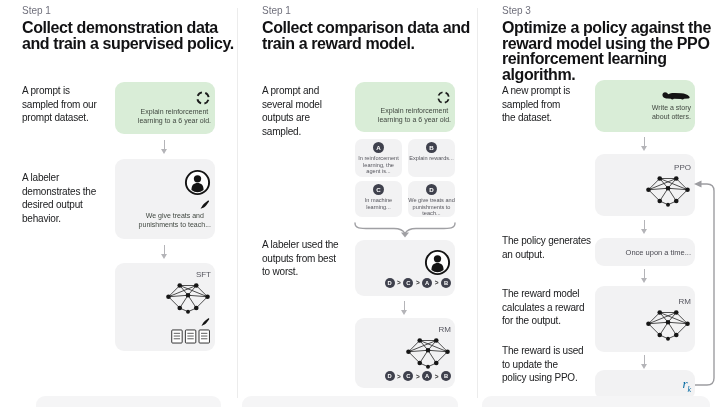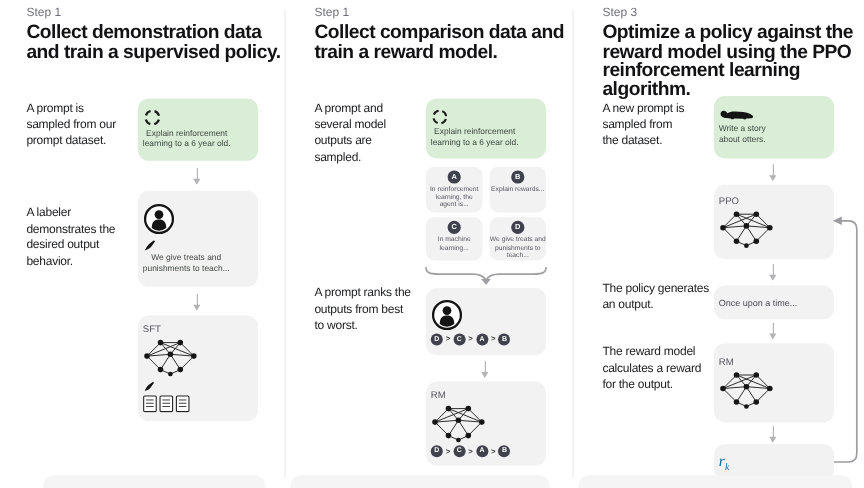--- a/index.html
+++ b/index.html
@@ -8,21 +8,21 @@
   .stage{position:relative;width:720px;height:407px;background:#fff;}
   .col{position:absolute;top:0;width:240px;height:310px;}
   .divider{position:absolute;top:8px;height:390px;width:1px;background:#ececec;}
   .step{position:absolute;left:22px;top:5px;font-size:10px;color:#70707c;}
   .heading{position:absolute;left:22px;top:20px;width:216px;margin:0;
            font-size:16px;line-height:15.5px;font-weight:bold;color:#121214;
            letter-spacing:-0.4px;white-space:pre-line;}
   .ann{position:absolute;left:22px;width:136px;margin:0;font-size:10px;
        line-height:13.5px;letter-spacing:-0.2px;color:#202123;white-space:pre-line;}
   .fbox{position:absolute;left:115px;width:100px;background:#f2f2f3;border-radius:9px;
-        display:flex;flex-direction:column;align-items:flex-start;justify-content:center;
+        display:flex;flex-direction:column;align-items:flex-end;justify-content:center;
         gap:2px;box-sizing:border-box;padding:4px;}
   .fbox.green{background:#d9edd7;}
   .btext{font-size:7px;line-height:8.6px;color:#3f463f;white-space:pre-line;text-align:center;}
   .blabel{font-size:8px;color:#55555e;}
   .outtext{font-size:7.5px;color:#4a4a52;}
   .varrow{position:absolute;height:10px;width:0;border-left:1.4px solid #b4b4b8;}
   .varrow:after{content:"";position:absolute;left:-4.3px;top:9px;width:0;height:0;
         border:3.5px solid transparent;border-top:5px solid #b4b4b8;}
   .obox{position:absolute;width:47px;height:36px;background:#f2f2f3;border-radius:7px;
         display:flex;flex-direction:column;align-items:center;justify-content:flex-start;
@@ -172,21 +172,21 @@
 
   <section class="col" style="left:240px">
     <div class="step">Step 1</div>
     <h2 class="heading">Collect comparison data and
 train a reward model.</h2>
 
     <p class="ann" style="top:84px">A prompt and
 several model
 outputs are
 sampled.</p>
-    <p class="ann" style="top:238px">A prompt ranks the
+    <p class="ann" style="top:238px">A labeler used the
 outputs from best
 to worst.</p>
 
     <div class="fbox green" style="top:82px;height:50px">
       <svg width="15" height="15">
           <use href="#cycle"></use>
         </svg>
       <div class="btext">Explain reinforcement
 learning to a 6 year old.</div>
     </div>
@@ -260,20 +260,23 @@
 reinforcement learning algorithm.</h2>
 
     <p class="ann" style="top:84px">A new prompt is
 sampled from
 the dataset.</p>
     <p class="ann" style="top:234px">The policy generates
 an output.</p>
     <p class="ann" style="top:287px">The reward model
 calculates a reward
 for the output.</p>
+    <p class="ann" style="top:344px">The reward is used
+to update the
+policy using PPO.</p>
 
     <div class="fbox green" style="top:80px;height:52px">
       <svg width="30" height="12">
           <use href="#otter"></use>
         </svg>
       <div class="btext">Write a story
 about otters.</div>
     </div>
 
     <div class="varrow" style="left:164px;top:137px"></div>

